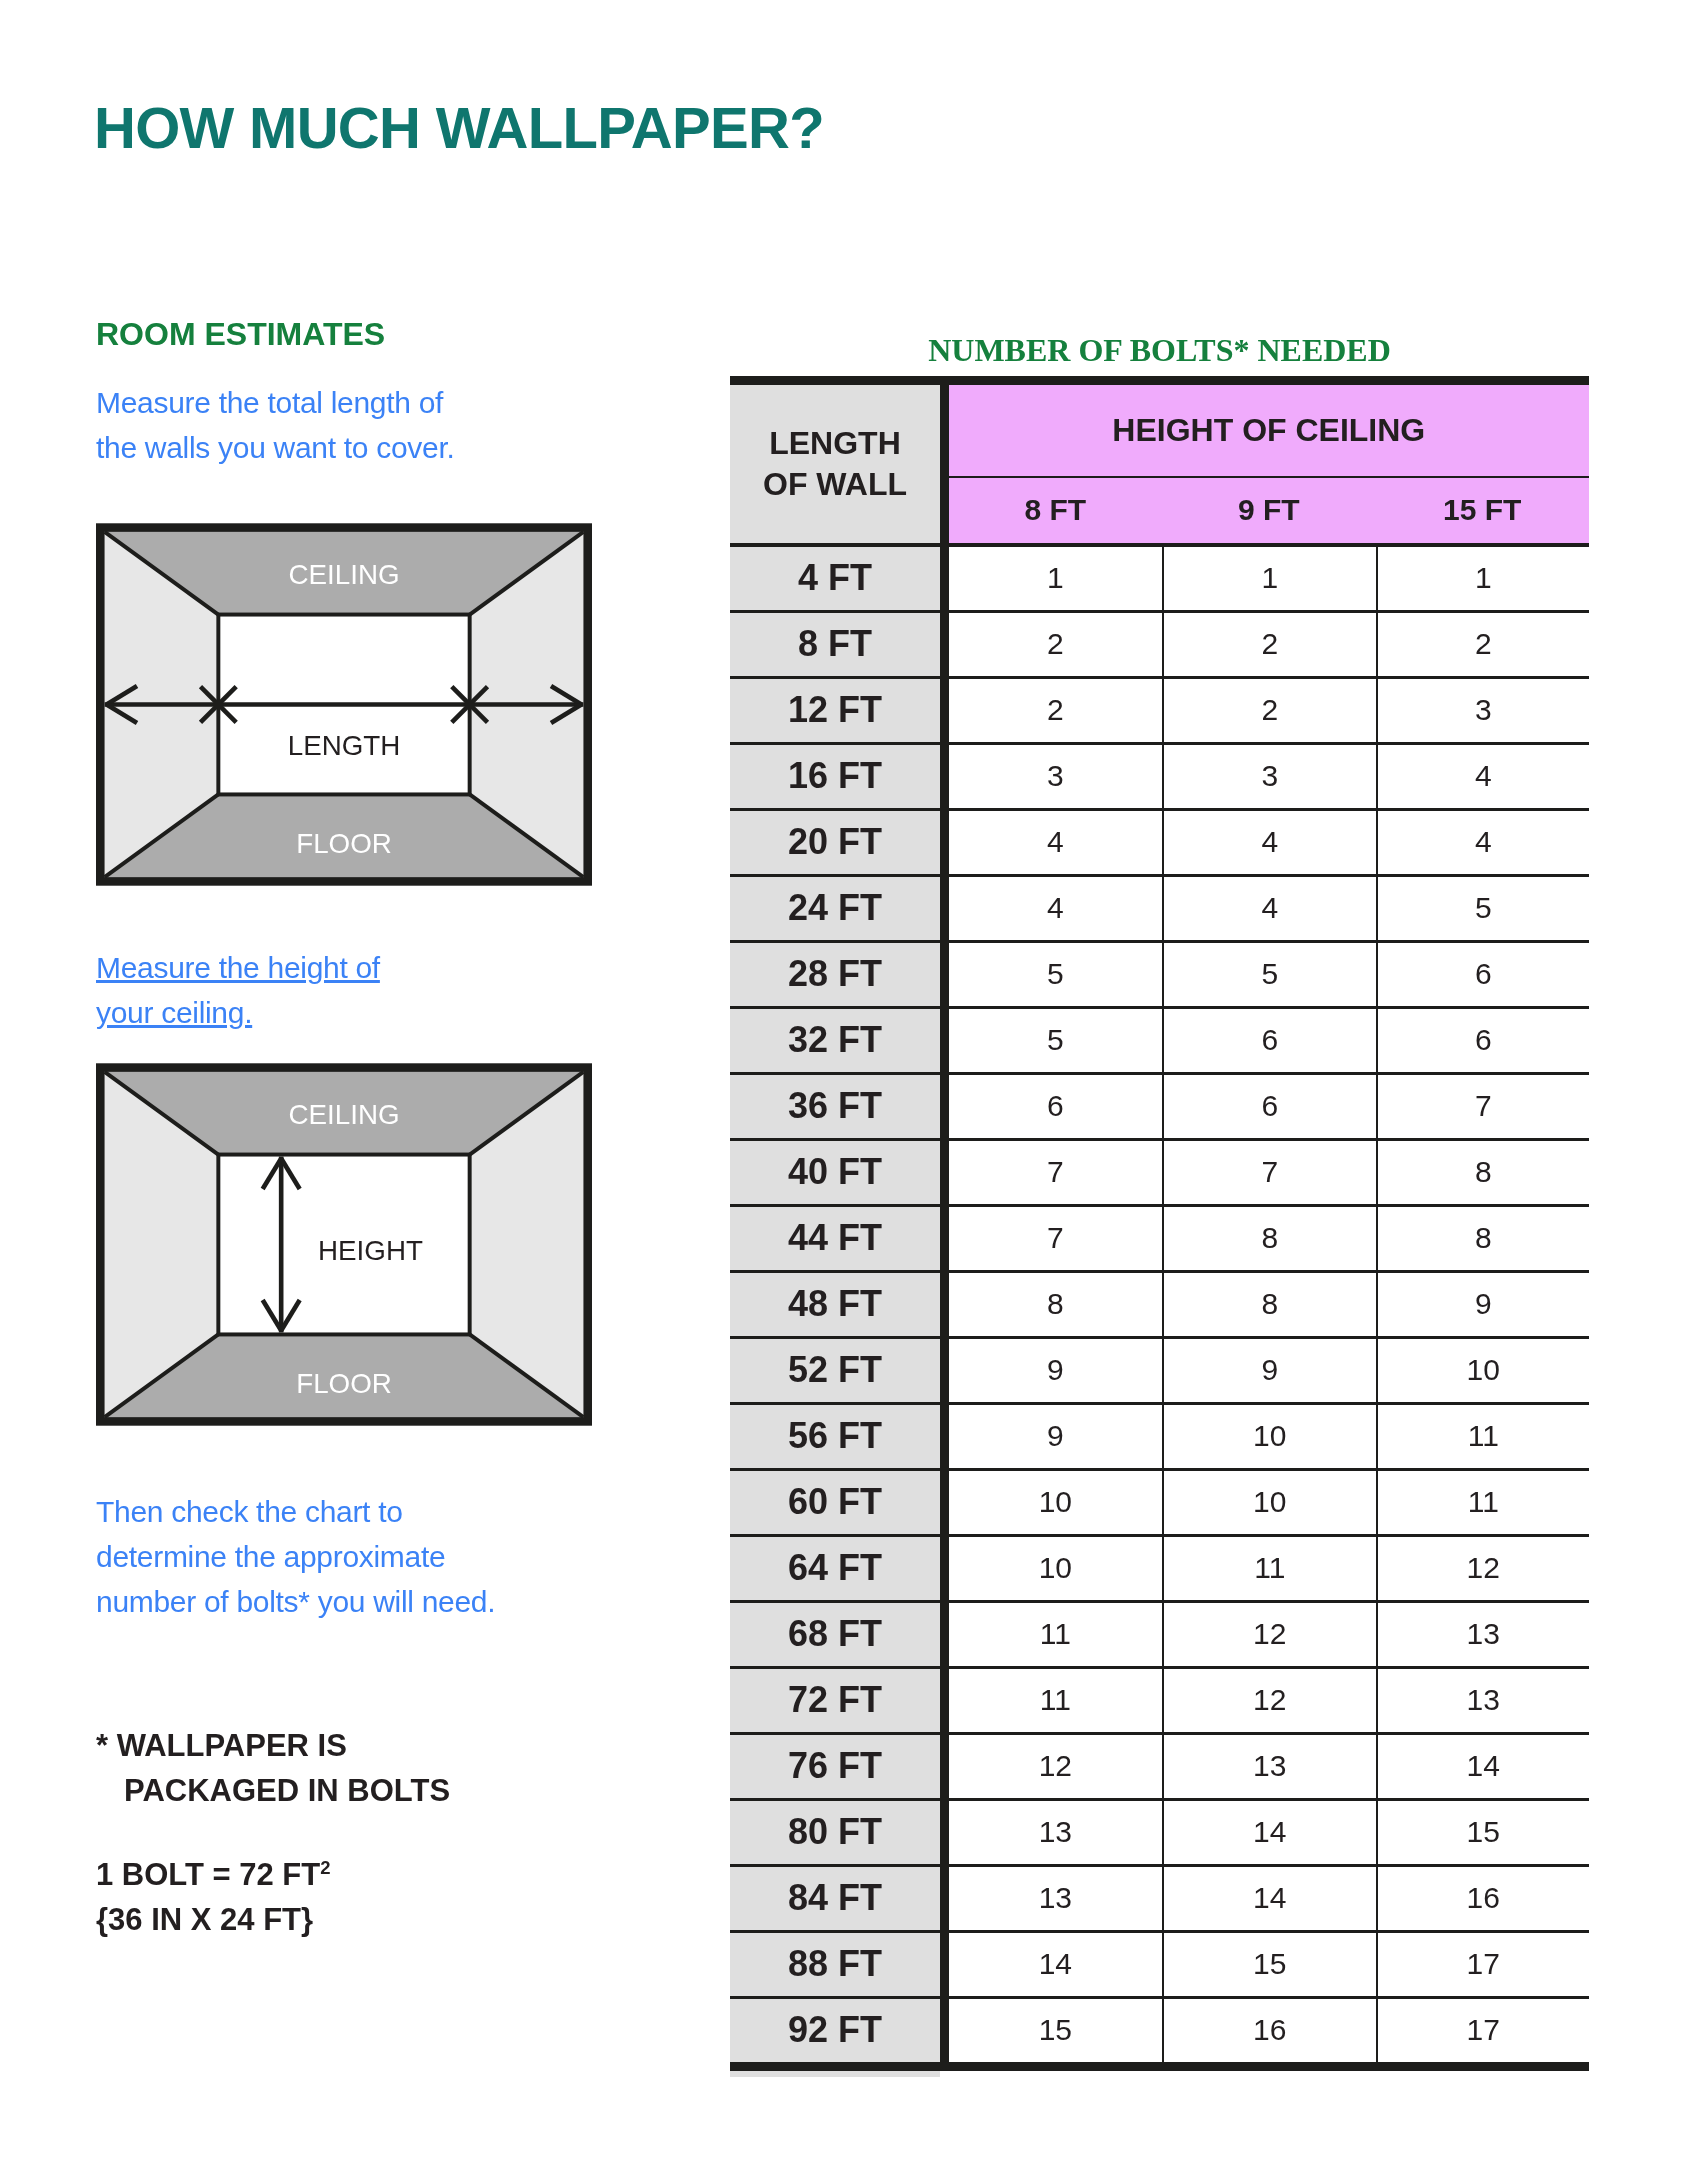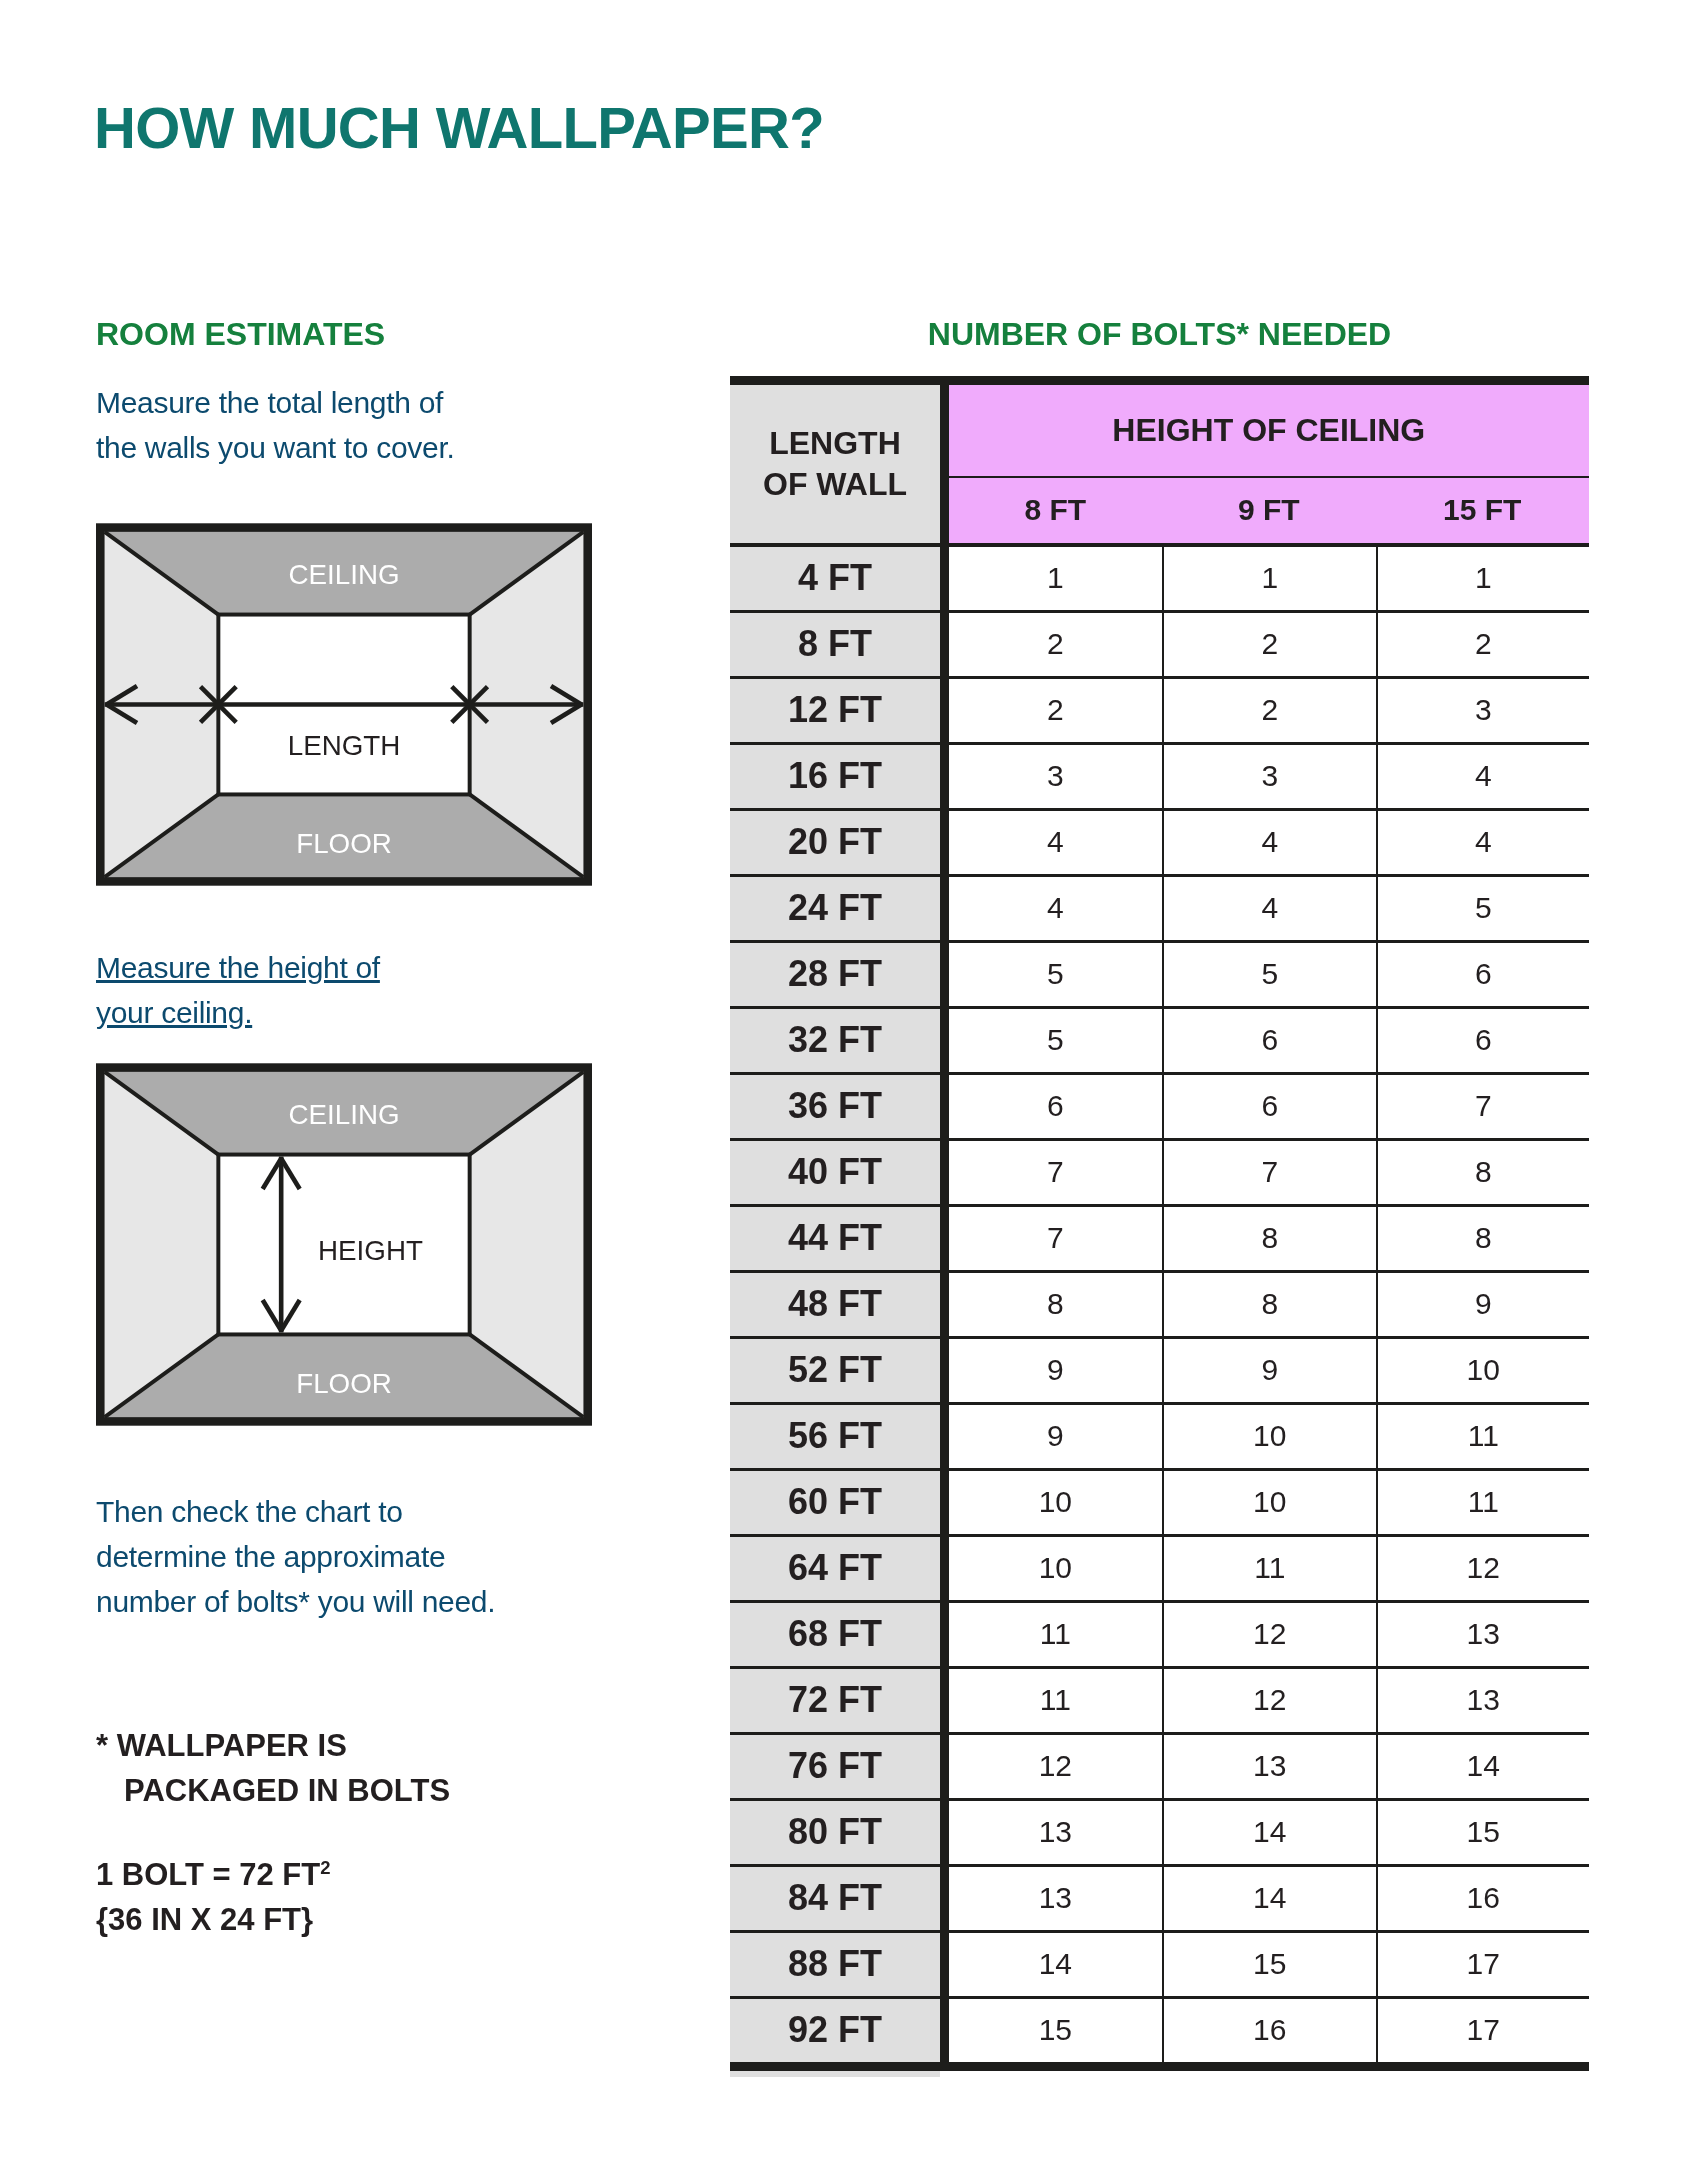--- a/index.html
+++ b/index.html
@@ -17,27 +17,27 @@
   
   .main-title {
     left:94px; top:94px;
     font-size:58px; font-weight:bold; letter-spacing:-0.7px;
     color:#0f766e; white-space:nowrap;
   }
   .sub-head {
     font-size:32px; font-weight:bold; color:#15803d; white-space:nowrap;
   }
   .room-head { left:96px; top:316px; }
-  .bolts-head { left:730px; top:316px; width:859px; text-align:center; }
+  .bolts-head { left:730px; top:332px; width:859px; text-align:center;font-family:Liberation Serif, serif; }
 
   
   .para {
     left:96px;
     font-size:30px; line-height:45px; letter-spacing:-0.3px;
-    white-space:pre-line; color:#0c4a6e;
+    white-space:pre-line; color:#3b82f6;
   }
   .p1 { top:380px; }
   .p2 { top:945px;text-decoration:underline; }
   .p3 { top:1489px; }
 
   .foot {
     left:96px; font-size:31px; font-weight:bold; line-height:45px;
     color:#231F20; white-space:nowrap;
   }
   .foot-star { top:1723px; }

